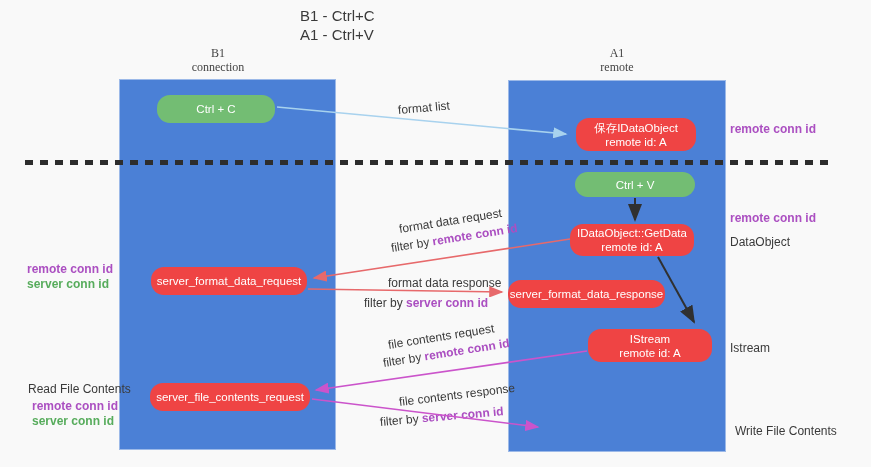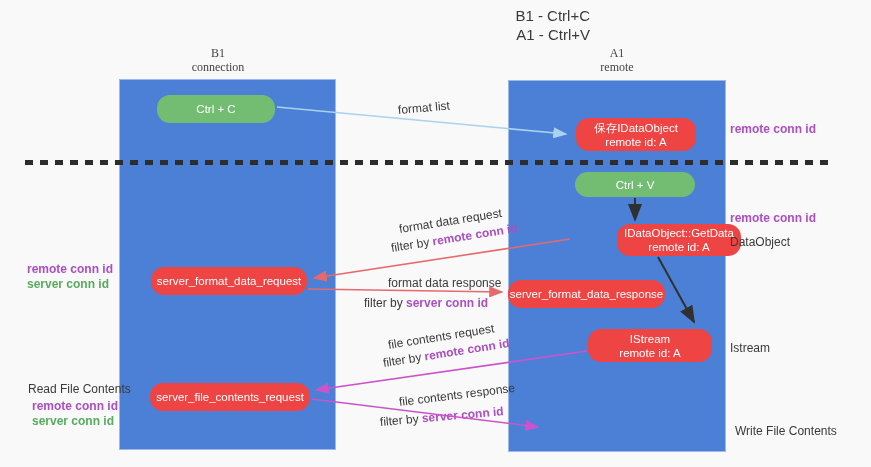--- a/index.html
+++ b/index.html
@@ -1,37 +1,37 @@
 <!DOCTYPE html>
 <html><head>
 <meta charset="utf-8">
 <style>
   html,body{margin:0;padding:0;background:#f9f9f9;}
   .canvas{position:relative;width:871px;height:467px;background:#f9f9f9;
           font-family:"Liberation Sans",sans-serif;overflow:hidden;}
-  .title{position:absolute;left:300px;top:6px;width:290px;text-align:right;
+  .title{position:absolute;left:300px;top:6px;width:290px;text-align:left;
          font-size:15px;line-height:19px;color:#3a3a3a;}
   .col-header{position:absolute;width:120px;text-align:center;font-size:12px;
               line-height:14px;color:#444;font-family:Liberation Serif, serif;}
   .column{position:absolute;background:#4b80d6;border:1px solid rgba(255,255,255,.45);box-sizing:border-box;}
   #col-left{left:119px;top:79px;width:217px;height:371px;}
   #col-right{left:508px;top:80px;width:218px;height:372px;}
   #hdr-left{left:158px;top:46px;}
   #hdr-right{left:557px;top:46px;}
   .divider{position:absolute;left:25px;top:160px;width:805px;height:5px;
            background:repeating-linear-gradient(90deg,#2d2d2d 0 8px,transparent 8px 15px);}
   .box{position:absolute;display:flex;flex-direction:column;align-items:center;
        justify-content:center;color:#fff;font-size:11.5px;line-height:14px;
        text-align:center;box-sizing:border-box;border-radius:13px;}
   .orange{background:#ef4444;}
   .green{background:#73bd73;}
   #box-ctrl-c{left:157px;top:95px;width:118px;height:28px;}
   #box-save-ido{left:576px;top:118px;width:120px;height:33px;}
   #box-ctrl-v{left:575px;top:172px;width:120px;height:25px;}
-  #box-getdata{left:570px;top:224px;width:124px;height:32px;margin-left:47px;}
+  #box-getdata{left:570px;top:224px;width:124px;height:32px;}
   #box-sfd-req{left:151px;top:267px;width:156px;height:28px;}
   #box-sfd-resp{left:508px;top:280px;width:157px;height:28px;}
   #box-istream{left:588px;top:329px;width:124px;height:33px;}
   #box-sfc-req{left:150px;top:383px;width:160px;height:28px;}
   #box-sfc-resp{left:545px;top:416px;width:162px;height:28px;}
   .lbl{position:absolute;font-size:12px;color:#3a3a3a;white-space:nowrap;}
   .bold-purple{color:#ab4fc1;font-weight:bold;}
   .bold-green{color:#57ac5c;font-weight:bold;}
   .rot9{transform:rotate(-9deg);transform-origin:left center;}
   .rot7{transform:rotate(-7deg);transform-origin:left center;}

